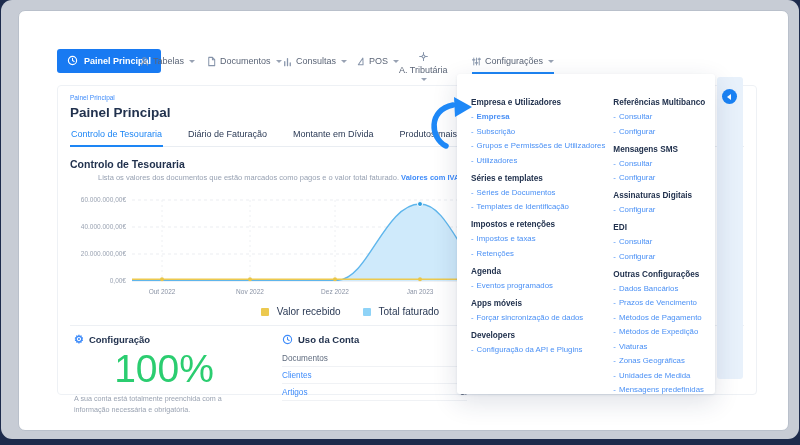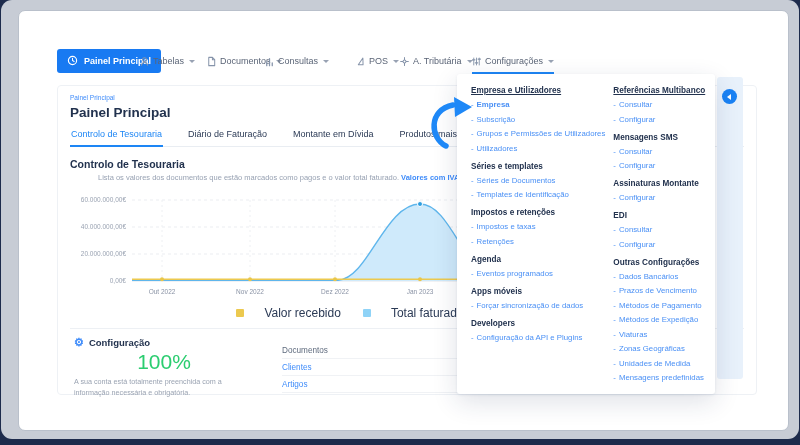--- a/index.html
+++ b/index.html
@@ -24,44 +24,44 @@
   .tabs { display:flex; gap:24px; margin-top:9px; border-bottom:1px solid #e9edf2; }
   .tab { font-size:9px; color:#2b3a55; padding:0 1px 6px; cursor:pointer; white-space:nowrap; }
   .tab.active { color:#1d86f5; border-bottom:2px solid #1d86f5; margin-bottom:-1px; }
   .section-title { font-size:10.5px; font-weight:bold; color:#22324e; margin-top:11px; }
   .section-desc { font-size:7.5px; color:#98a2b3; margin-top:3px;padding-left:28px; }
   .iva-link { color:#3f8cfa; font-weight:bold; cursor:pointer; }
 
   
   .chart-box { position:relative; width:620px; height:118px; margin-top:6px; }
   .legend { display:flex; gap:22px; justify-content:center; width:560px; margin-top:0; }
-  .legend-item { display:flex; align-items:center; gap:20px; font-size:12px; color:#2b3a55; }
+  .legend-item { display:flex; align-items:center; gap:8px; font-size:10px; color:#2b3a55; }
   .sw { width:8px; height:8px; border-radius:1px; }
   .sw.yellow { background:#ecc94f; } .sw.blue { background:#8fd3f7; }
 
   
   .widgets { display:flex; gap:28px; margin-top:8px; border-top:1px solid #edf0f4; padding:8px 4px 0; }
   .w-head { display:flex; align-items:center; gap:5px; font-size:9.5px; font-weight:bold; color:#22324e; }
   .w-head .wicon { color:#3f8cfa; font-size:11px; line-height:1; display:flex; }
   .config-w { width:180px; }
-  .pct { text-align:center; font-size:21px; color:#2bcd70; margin:2px 0 2px; }
+  .pct { text-align:center; font-size:39px; color:#2bcd70; margin:2px 0 2px; }
   .cfg-desc { font-size:7.2px; color:#9aa3b2; line-height:1.55; }
   .usage-w { width:185px; }
   .u-rows { margin-top:5px; }
   .u-row { display:flex; justify-content:space-between; align-items:center; padding:4px 0 3px; border-bottom:1px solid #f0f2f5; font-size:8.2px; }
   .u-label { color:#5f6b7e; cursor:pointer; } .u-label.link { color:#3f8cfa; }
   .u-val { color:#5f6b7e; }
 
   
   .dropdown { position:absolute; left:438px; top:63px; width:258px; height:320px; background:#fff; border-radius:3px;
     box-shadow:0 8px 26px rgba(25,45,85,.14), 0 1px 3px rgba(25,45,85,.08); padding:10px 14px; display:flex; gap:8px; z-index:8; overflow:hidden; }
   .dd-col1 { width:146px; } .dd-col2 { flex:1; }
   .dd-group { margin-bottom:2px; }
   .dd-header { font-size:8.2px; font-weight:bold; color:#22324e; margin:9px 0 5px; white-space:nowrap; }
-  .dd-group:first-child .dd-header { margin-top:2px;text-decoration:underline; }
+  .dd-group:first-child .dd-header { margin-top:14px; }
   .dd-item { display:flex; gap:3px; font-size:7.8px; color:#4a90f5; margin-bottom:5.5px; cursor:pointer; white-space:nowrap; }
   .dd-item .dash { color:#4a90f5; }
   .dd-item-label.hl { font-weight:bold; }
 
   
   .strip { position:absolute; left:698px; top:66px; width:26px; height:302px; background:#e8f1fb; border-radius:3px; z-index:7; }
   .collapse-btn { position:absolute; left:5px; top:12px; width:15px; height:15px; border-radius:50%; background:#1a82f4; border:none; cursor:pointer; display:flex; align-items:center; justify-content:center; }
   .tri-left { width:0; height:0; border-top:3.2px solid transparent; border-bottom:3.2px solid transparent; border-right:4.5px solid #fff; margin-right:1px; }
 
   
@@ -98,41 +98,41 @@
       <span class="nicon">
         <svg width="11" height="11" viewBox="0 0 12 12">
             <path d="M3 1.5h4L9.5 4v6.5h-6.5z" fill="none" stroke="currentColor" stroke-width="1.1" stroke-linejoin="round"></path>
             <path d="M7 1.5V4h2.5" fill="none" stroke="currentColor" stroke-width="1.1" stroke-linejoin="round"></path>
           </svg>
       </span>
       <span>Documentos</span>
       <span class="caret"></span>
     </div>
 
-    <div class="nav-item" style="left:245px;">
+    <div class="nav-item" style="left:263px;">
       <span class="nicon">
         <svg width="11" height="11" viewBox="0 0 12 12">
             <path d="M3 10.5V6.2M6 10.5V2.8M9 10.5V7.6" fill="none" stroke="currentColor" stroke-width="1.4" stroke-linecap="round"></path>
           </svg>
       </span>
       <span>Consultas</span>
       <span class="caret"></span>
     </div>
 
     <div class="nav-item" style="left:336px;">
       <span class="nicon">
         <svg width="11" height="11" viewBox="0 0 12 12">
             <path d="M8.6 2.2 3.6 9.6h5.2z" fill="none" stroke="currentColor" stroke-width="1.1" stroke-linejoin="round"></path>
           </svg>
       </span>
       <span>POS</span>
       <span class="caret"></span>
     </div>
 
-    <div class="nav-item" style="left:380px;">
+    <div class="nav-item" style="left:380px;flex-direction:column;">
       <span class="nicon">
         <svg width="11" height="11" viewBox="0 0 12 12">
             <path d="M6 1.6v8.8M1.8 6h8.4" fill="none" stroke="currentColor" stroke-width="1.1" stroke-linecap="round"></path>
             <circle cx="6" cy="6" r="1.6" fill="#fff" stroke="currentColor" stroke-width="1.1"></circle>
           </svg>
       </span>
       <span>A. Tributária</span>
       <span class="caret"></span>
     </div>
 
@@ -215,20 +215,29 @@
         <div class="config-w">
           <div class="w-head">
             <span class="wicon">⚙</span>
             <span>Configuração</span>
           </div>
           <div class="pct">100%</div>
           <div class="cfg-desc">A sua conta está totalmente preenchida com a informação necessária e obrigatória.</div>
         </div>
 
         <div class="usage-w">
+          <div class="w-head">
+            <span class="wicon">
+              <svg width="11" height="11" viewBox="0 0 12 12">
+                  <circle cx="6" cy="6" r="4.5" fill="none" stroke="currentColor" stroke-width="1.2"></circle>
+                  <path d="M6 3.6V6l1.8 1.1" fill="none" stroke="currentColor" stroke-width="1.1" stroke-linecap="round"></path>
+                </svg>
+            </span>
+            <span>Uso da Conta</span>
+          </div>
           <div class="u-rows">
 
               <div class="u-row">
                 <span class="u-label">Documentos</span>
                 <span class="u-val">5.</span>
               </div>
 
               <div class="u-row">
                 <span class="u-label link">Clientes</span>
                 <span class="u-val"></span>
@@ -341,21 +350,21 @@
                 <span class="dash">-</span>
                 <span class="dd-item-label">Consultar</span>
               </a>
               <a class="dd-item">
                 <span class="dash">-</span>
                 <span class="dd-item-label">Configurar</span>
               </a>
             </div>
           </div>
         <div class="dd-group">
-            <div class="dd-header">Assinaturas Montante</div>
+            <div class="dd-header">Assinaturas Digitais</div>
           <div>
               <a class="dd-item">
                 <span class="dash">-</span>
                 <span class="dd-item-label">Configurar</span>
               </a>
             </div>
           </div>
         <div class="dd-group">
             <div class="dd-header">EDI</div>
           <div>

